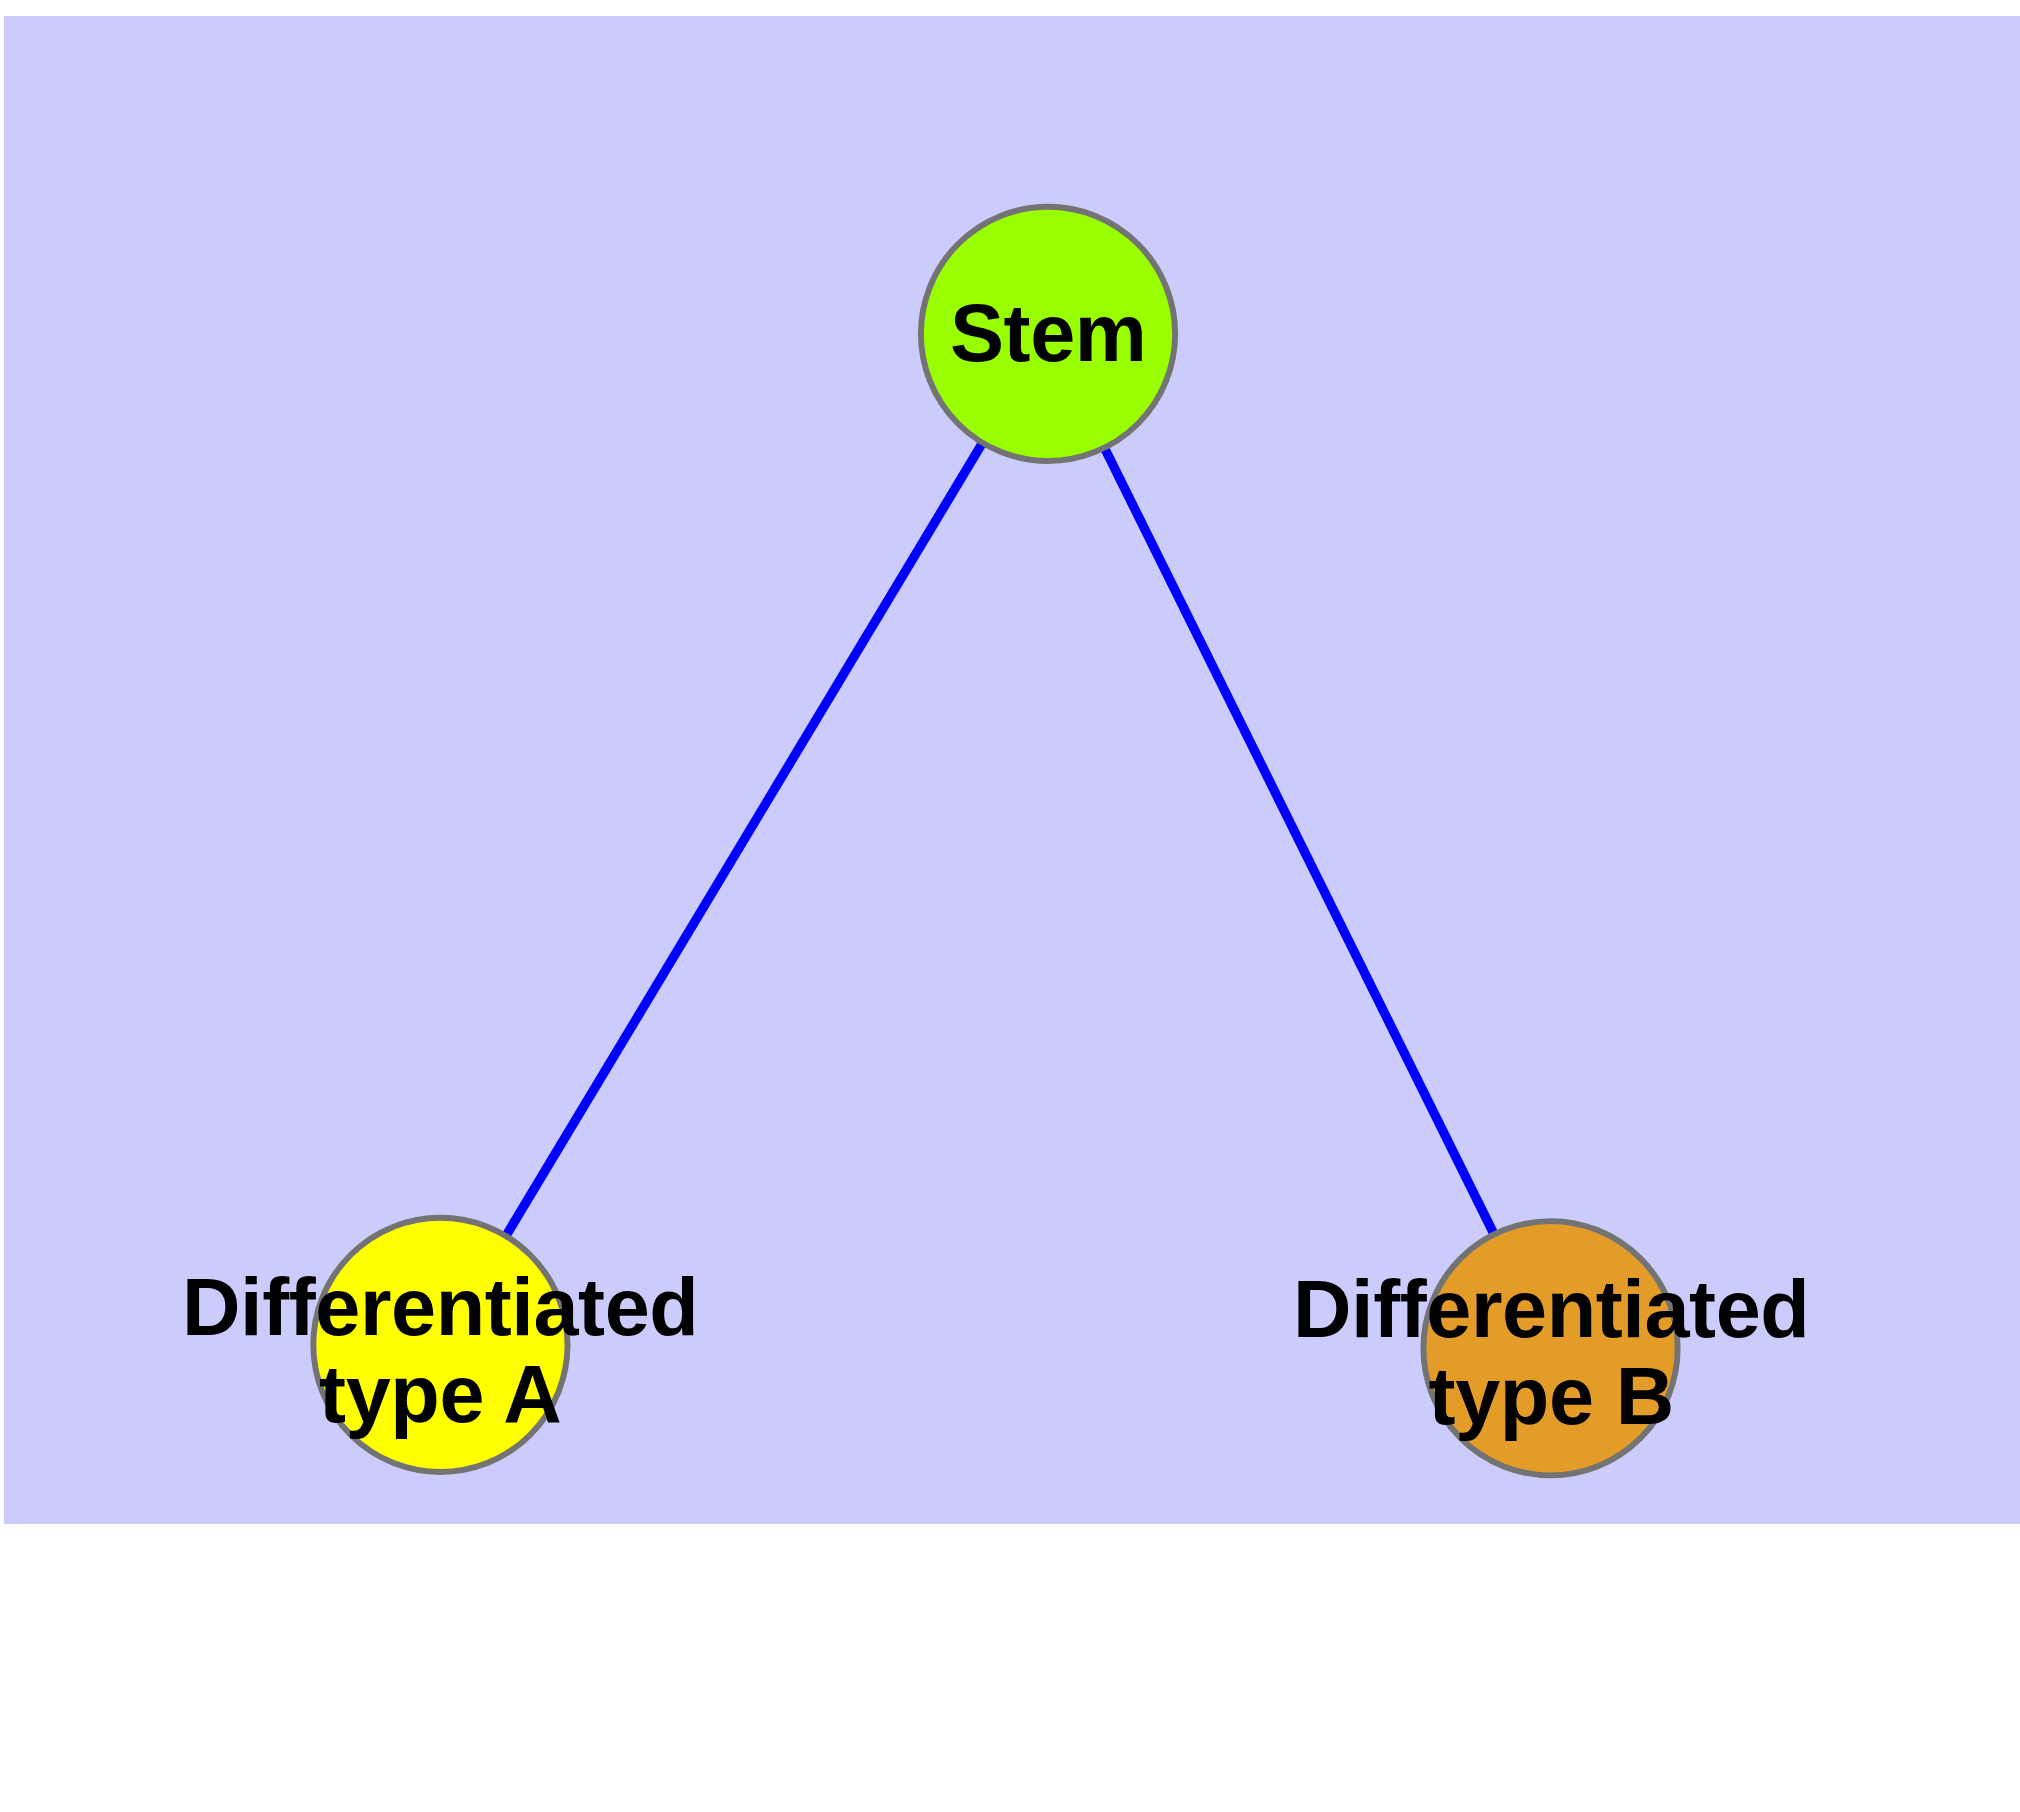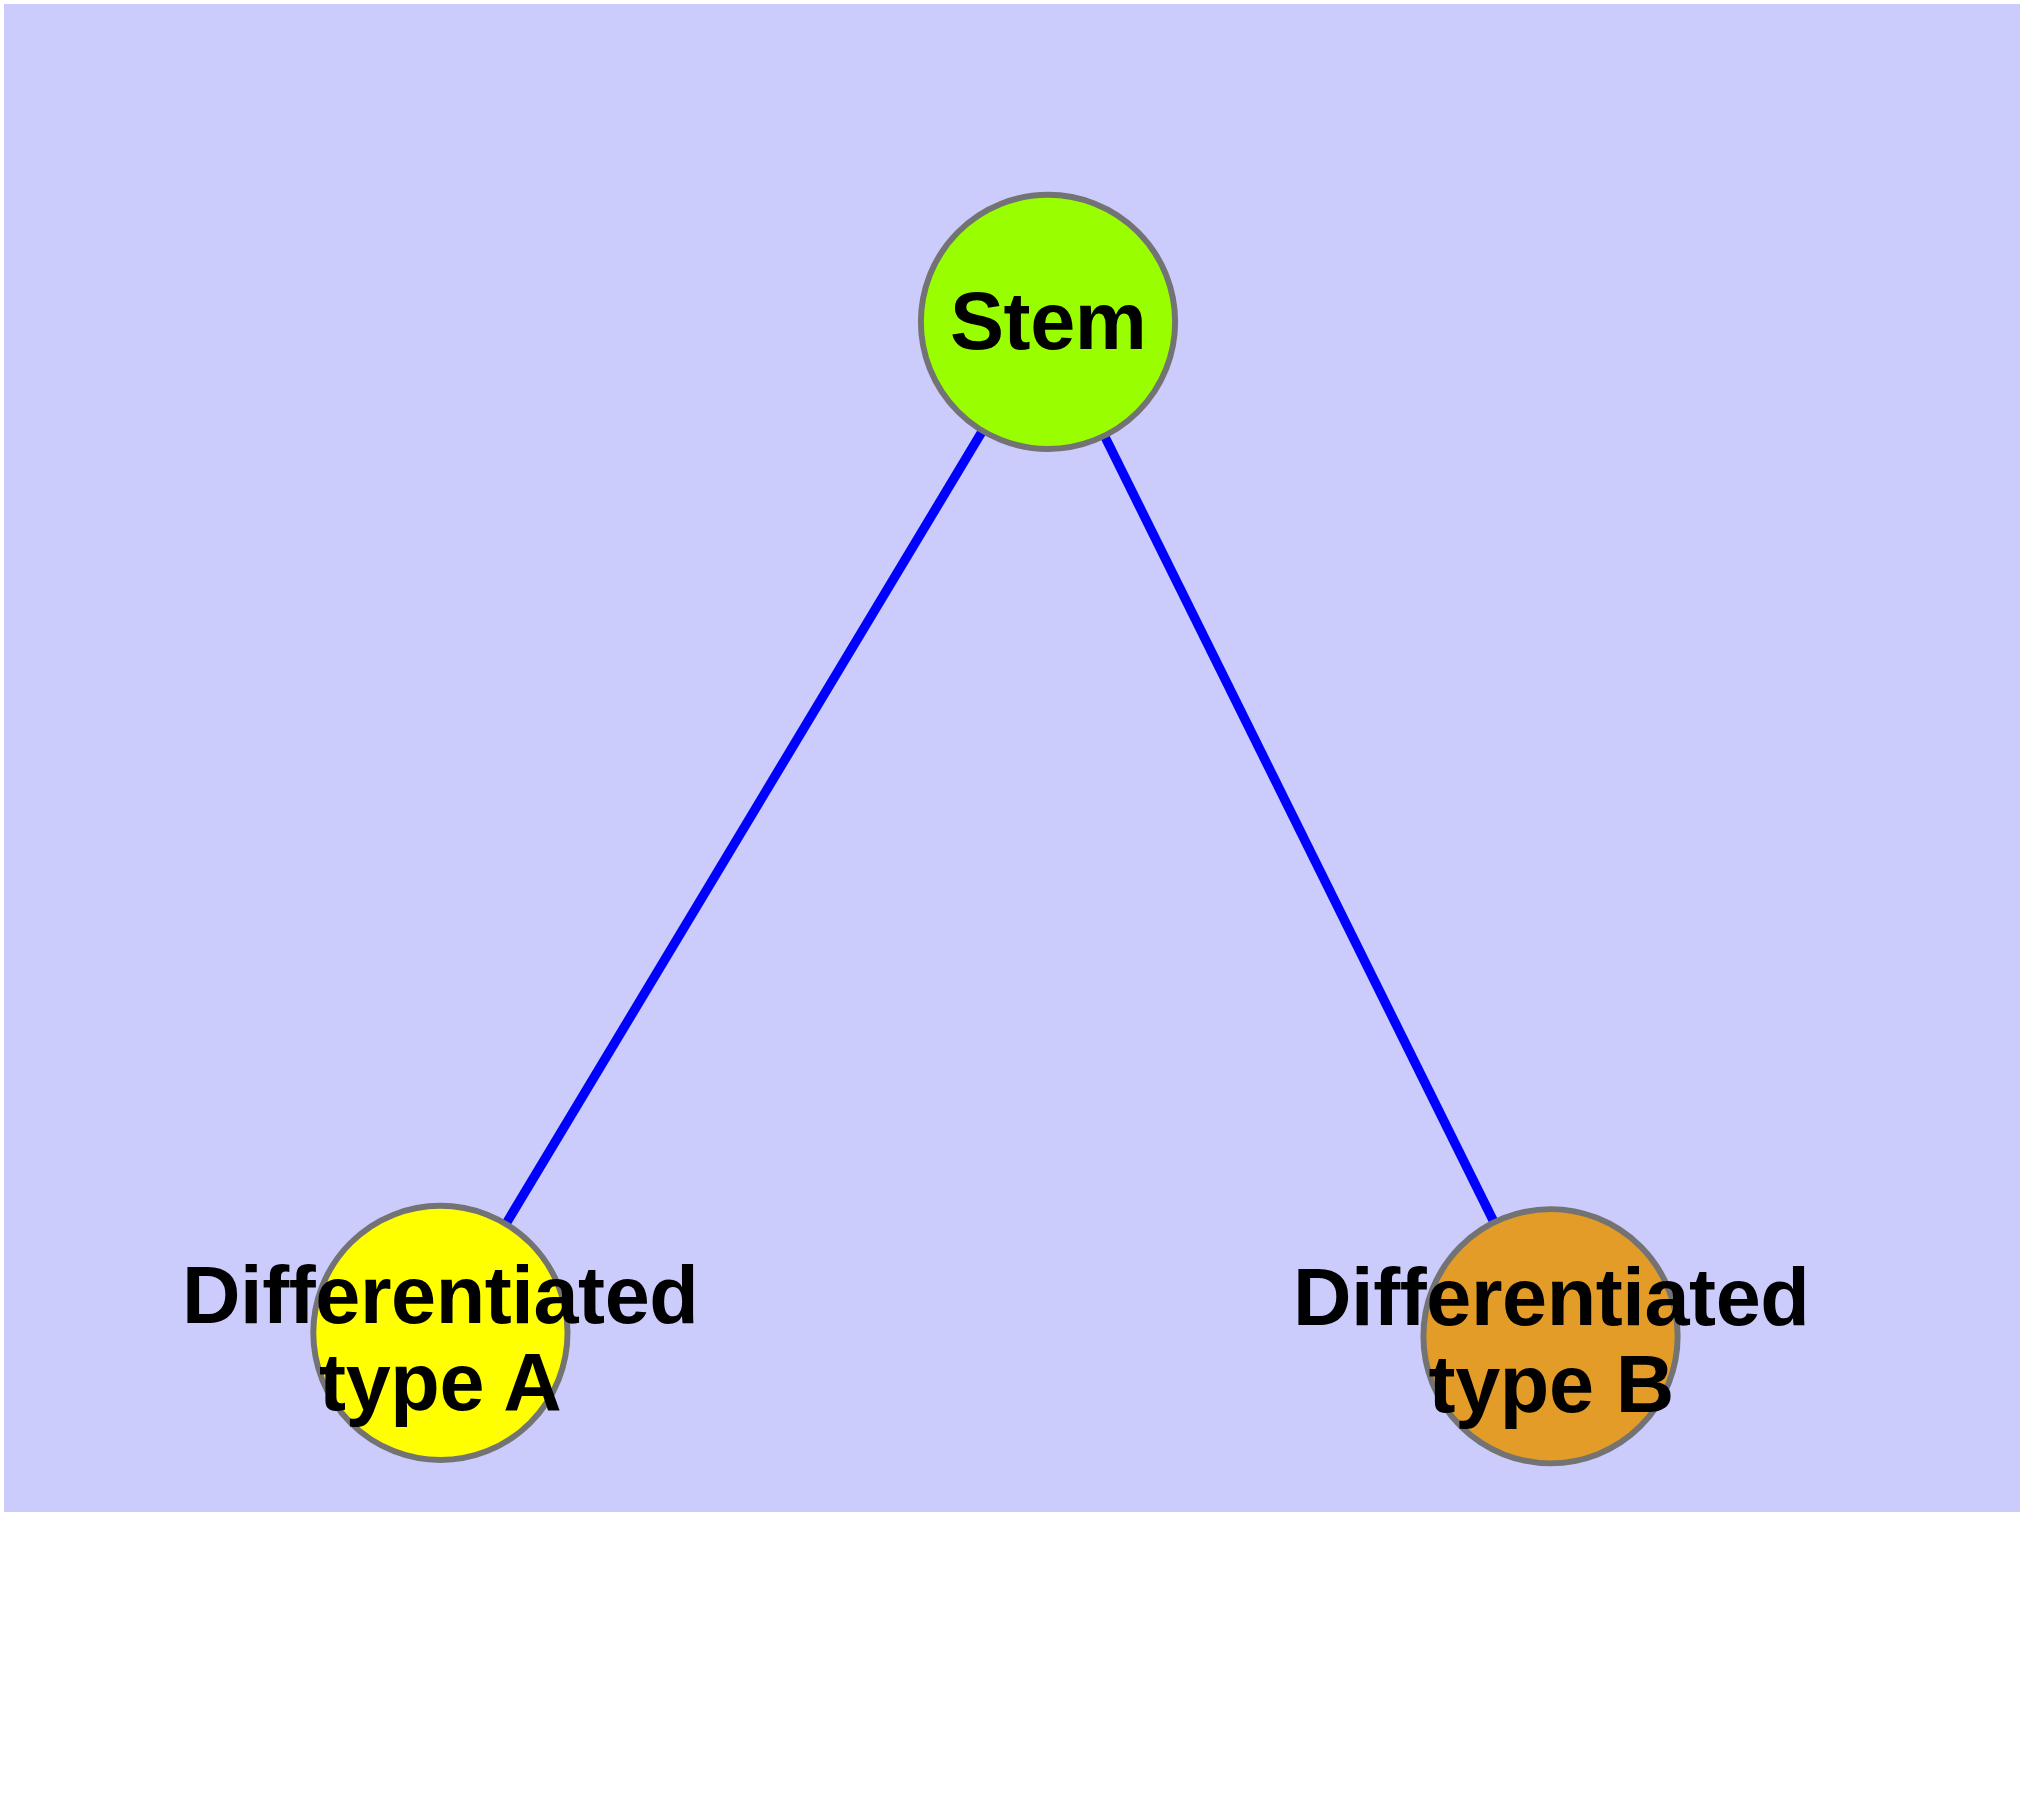--- a/index.html
+++ b/index.html
@@ -14,21 +14,21 @@
   #canvas {
     position: relative;
     width: 2021px;
     height: 1812px;
     background: #ffffff;
     overflow: hidden;
   }
   #plot-area {
     position: absolute;
     left: 4.2px;
-    top: 4px;
+    top: 16px;
     width: 2016px;
     height: 1508px;
     background: #ccccfc;
   }
   #graph-svg {
     position: absolute;
     left: 0;
     top: 0;
     width: 2016px;
     height: 1812px;

